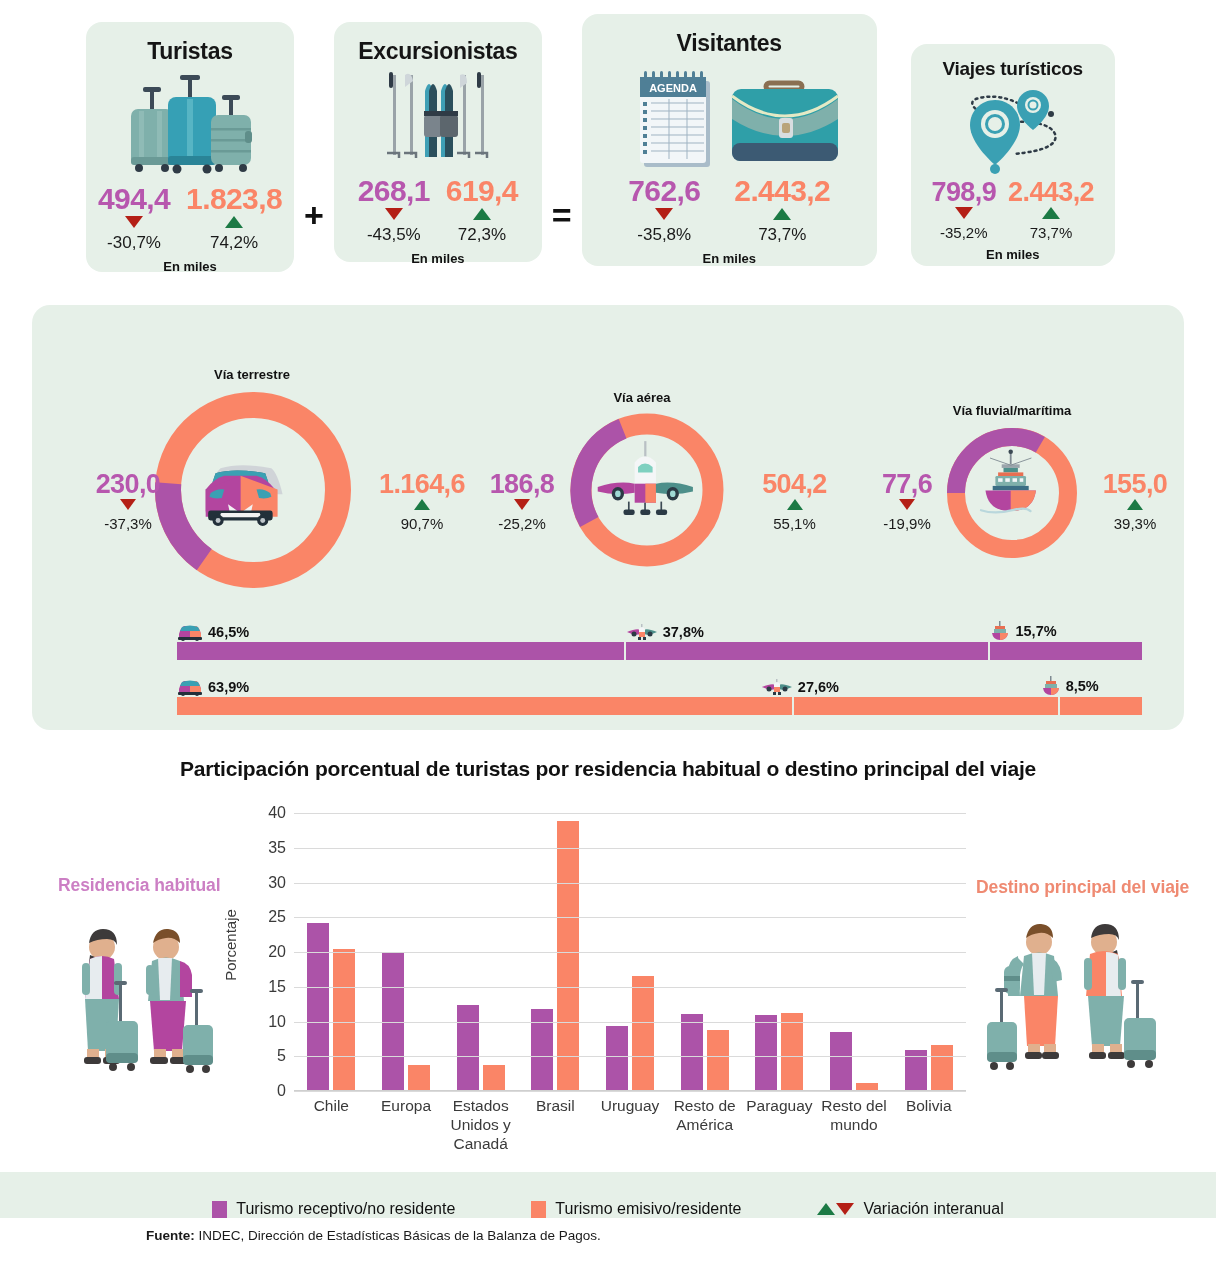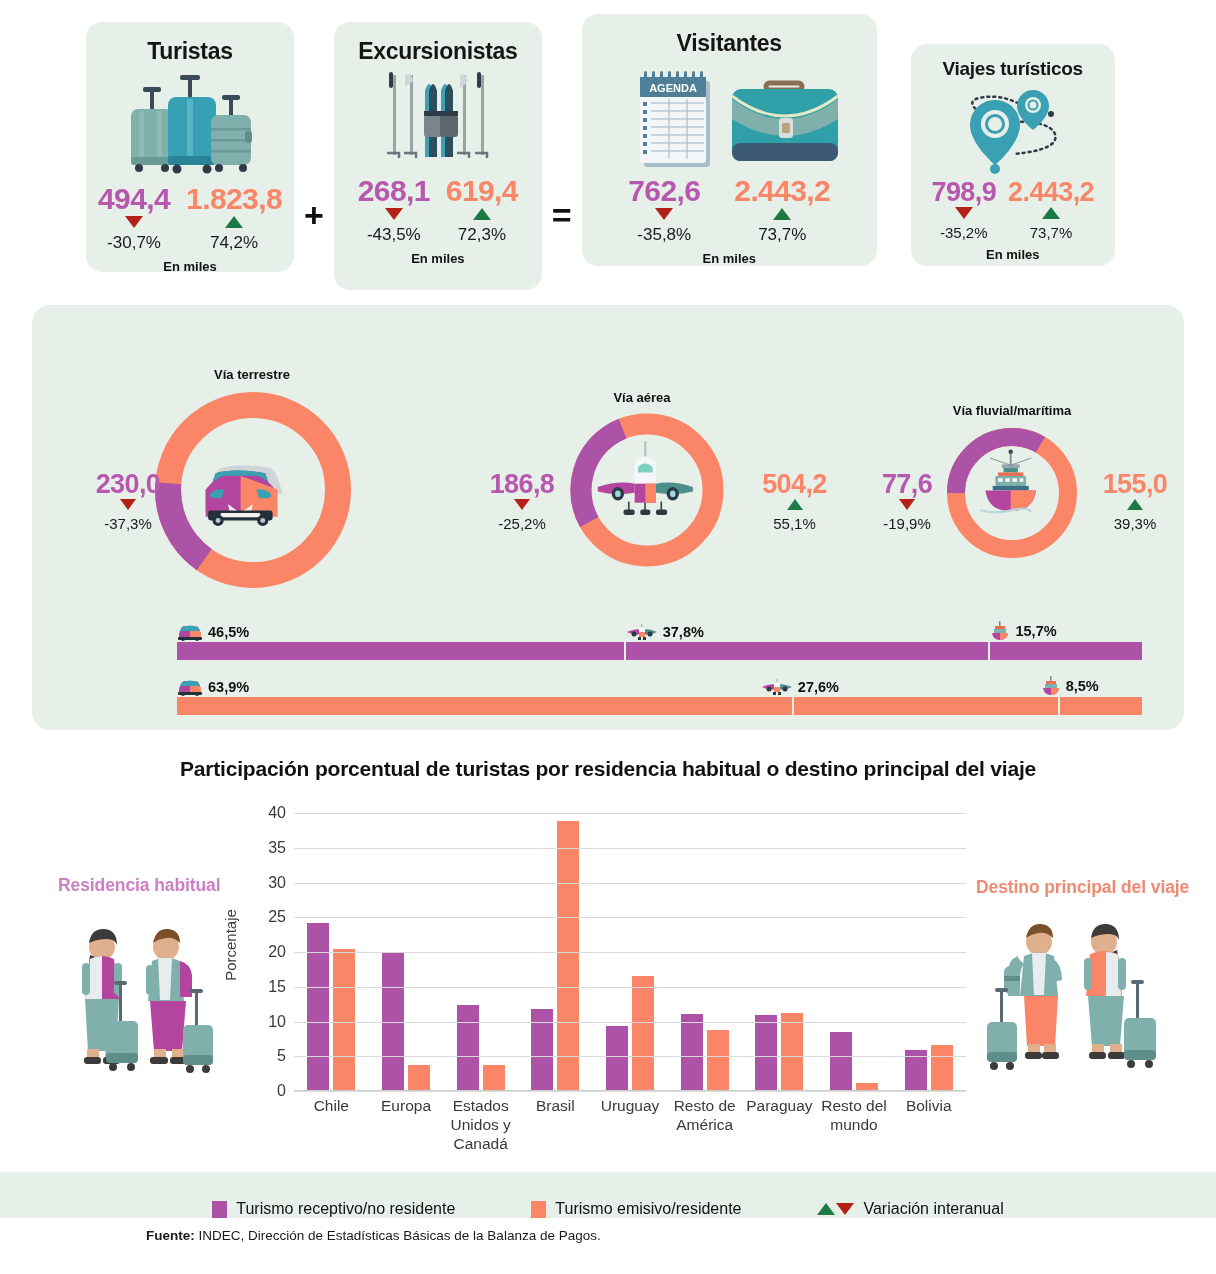--- a/index.html
+++ b/index.html
@@ -188,21 +188,21 @@
             <span class="tri up"></span>
             <span>74,2%</span>
           </div>
         </div>
       </div>
       <div class="enmiles">En miles</div>
     </div>
 
     <div class="op" style="margin:0 10px;margin-top:140px;">+</div>
 
-    <div class="card" style="width:208px;height:268px;margin-top:22px;padding-top:16px;">
+    <div class="card" style="width:208px;height:240px;margin-top:22px;padding-top:16px;">
       <div class="card-title">Excursionistas</div>
       <div class="card-art" style="height:100px;margin-top:4px;">
         <svg width="170" height="100" viewBox="0 0 170 100">
 
           <rect x="40" y="6" width="3" height="80" fill="#9aa3a8"></rect>
           <rect x="36" y="3" width="4" height="16" rx="2" fill="#2f3b46"></rect>
           <path d="M34 84 h12 v5" stroke="#6b757c" stroke-width="2.5" fill="none"></path>
           <rect x="57" y="6" width="3" height="80" fill="#9aa3a8"></rect>
           <path d="M52 6 q6 -4 8 6 l-8 6 z" fill="#cfd6da"></path>
           <path d="M51 84 h12 v5" stroke="#6b757c" stroke-width="2.5" fill="none"></path>
@@ -376,20 +376,27 @@
         </g>
       </svg>
     </div>
     <div class="side-val" style="left:36px;top:165px;width:120px;">
       <div class="val-num purple">230,0</div>
       <div class="val-delta">
         <span class="tri down"></span>
         <span>-37,3%</span>
       </div>
     </div>
+    <div class="side-val" style="left:320px;top:165px;width:140px;">
+      <div class="val-num orange">1.164,6</div>
+      <div class="val-delta">
+        <span class="tri up"></span>
+        <span>90,7%</span>
+      </div>
+    </div>
 
     <div class="donut-label" style="left:520px;top:85px;width:180px;">Vía aérea</div>
     <div class="donut" style="left:535px;top:105px;">
       <svg width="160" height="160" viewBox="0 0 160 160">
         <circle cx="80" cy="80" r="66" fill="none" stroke="#fa8567" stroke-width="21"></circle>
         <circle cx="80" cy="80" r="66" fill="none" stroke="#ac53a8" stroke-width="21" stroke-dasharray="112.0 302.7" transform="rotate(151 80 80)"></circle>
         <g transform="translate(24,30) scale(0.56)">
           <rect x="95" y="2" width="4" height="40" fill="#b9c0c4"></rect>
           <path d="M78 40 q18 -22 38 0 v40 h-38 z" fill="#f4f6f7"></path>
           <path d="M84 48 q12 -12 26 0 v10 h-26 z" fill="#7fd0c0"></path>

